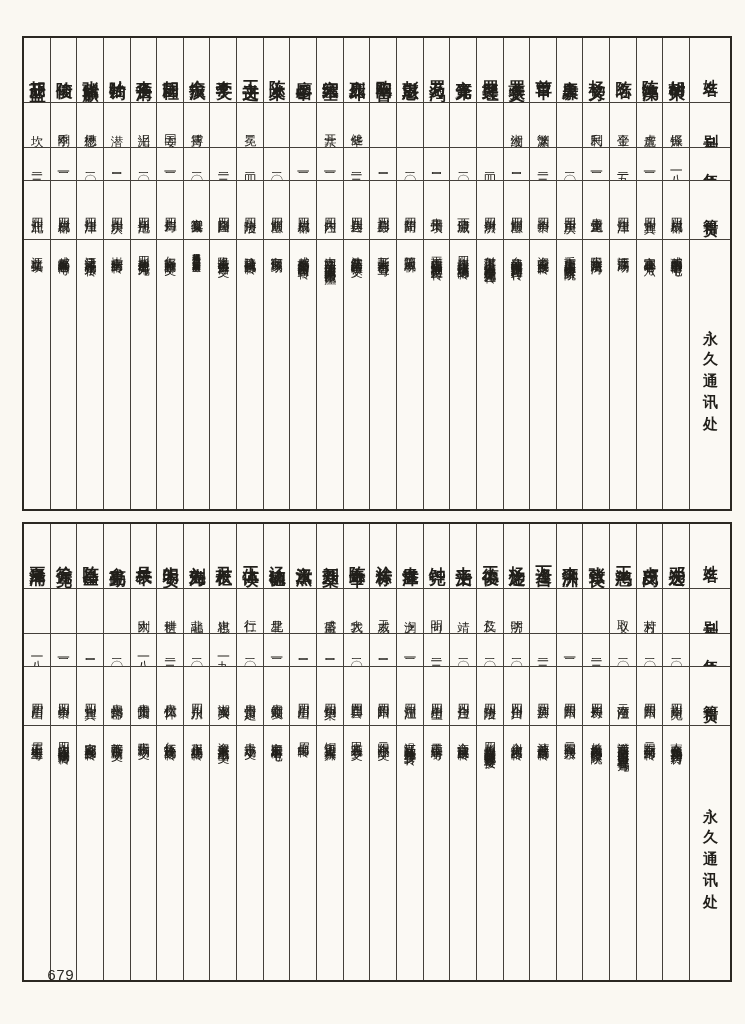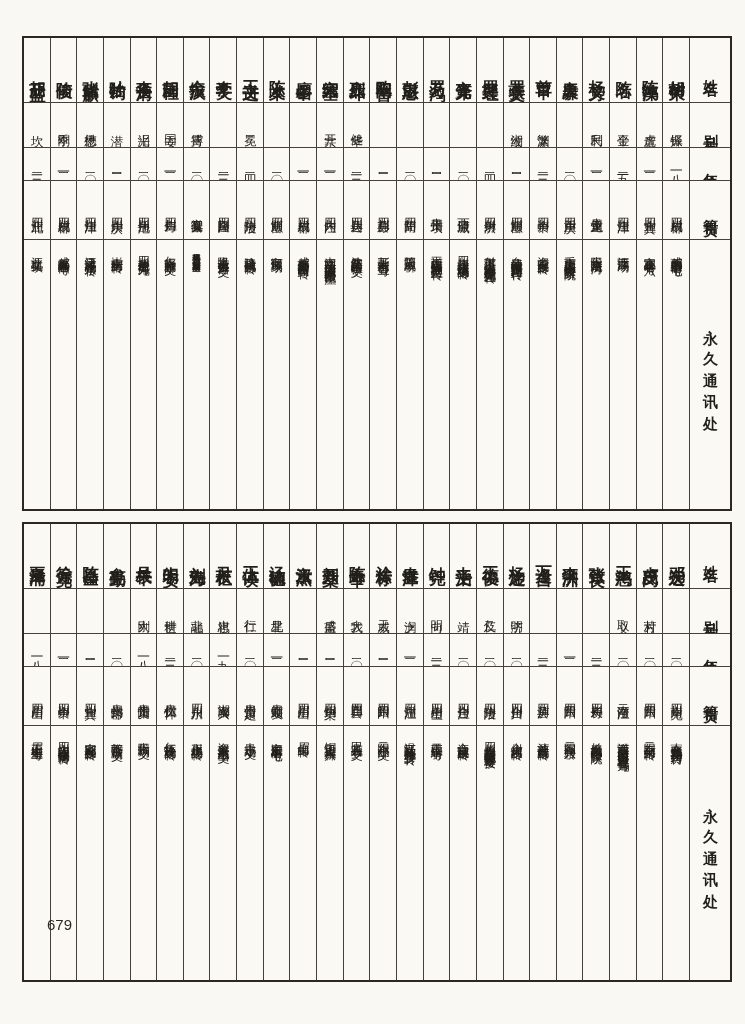--- a/index.html
+++ b/index.html
@@ -47,23 +47,23 @@
   }
   .c-name .v{font-size:16.5px;font-weight:bold;letter-spacing:2px;line-height:1;}
   .c-age .v{font-size:13px;}
   .c-native .v{font-size:12.5px;}
   .c-addr .v{font-size:12px;height:100%;line-height:1.05;}
   .c-addr .v.small{font-size:8.5px;line-height:1.0;letter-spacing:0;}
   .hdr .v{font-size:15px;font-weight:bold;letter-spacing:3px;}
   .hdr .c-addr{align-items:center;padding-top:0;}
   .hdr .c-addr .v{height:auto;letter-spacing:1.45em;line-height:1;}
   .pagenum{
-    position:absolute;left:47px;top:916px;
+    position:absolute;left:47px;top:968px;
     font-size:15px;color:#2c2a24;
-    font-family:Liberation Sans, sans-serif;
+    font-family:Liberation Mono, monospace;
     text-align:right;
   }
 </style>
 </head>
 <body>
 
 <div class="page">
   <div class="table-area">
     <div class="dtable">
   <div class="col hdr">

